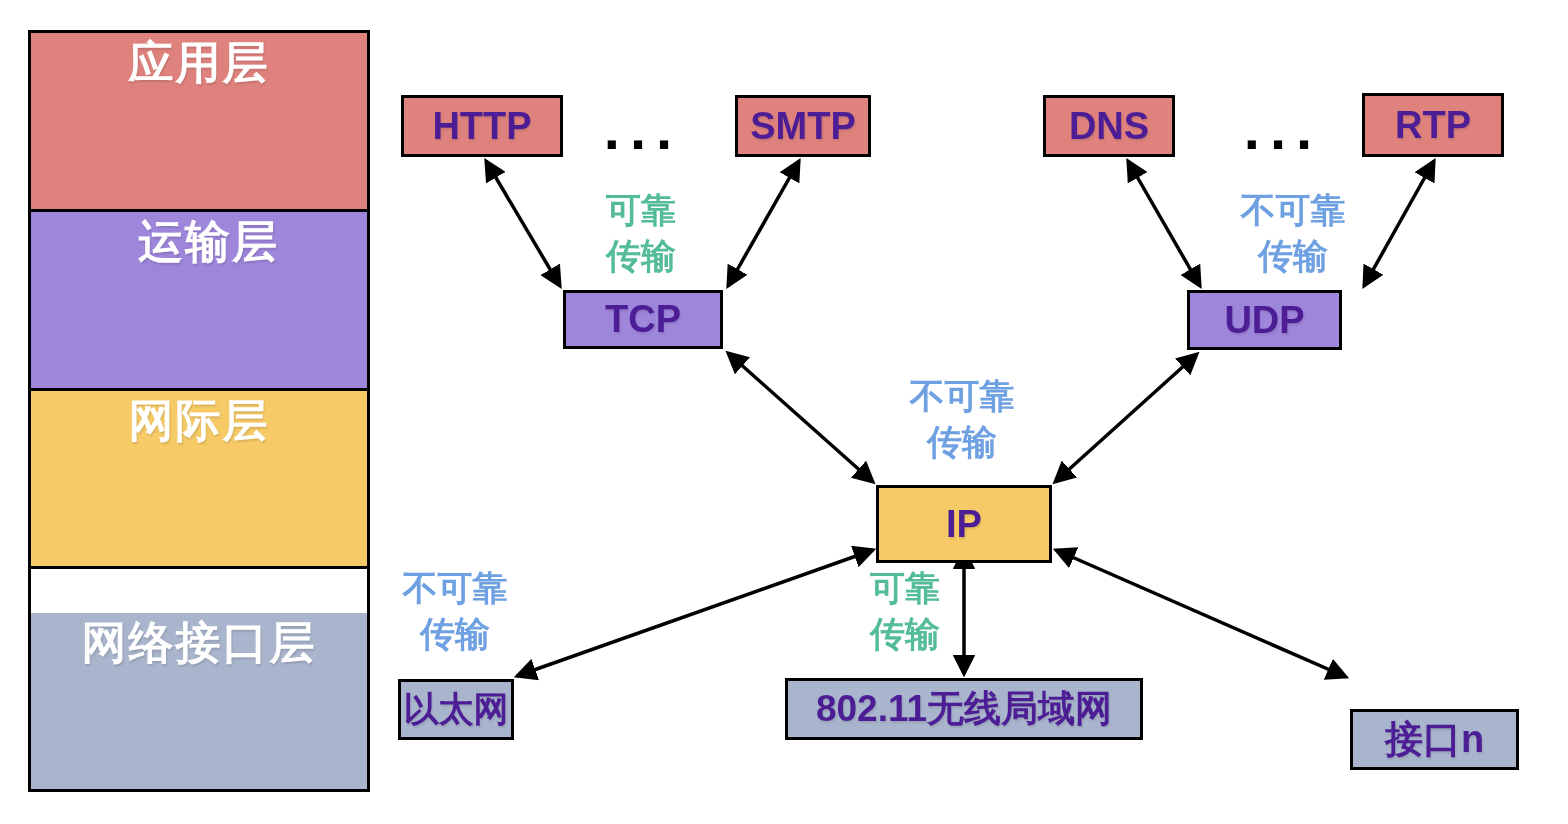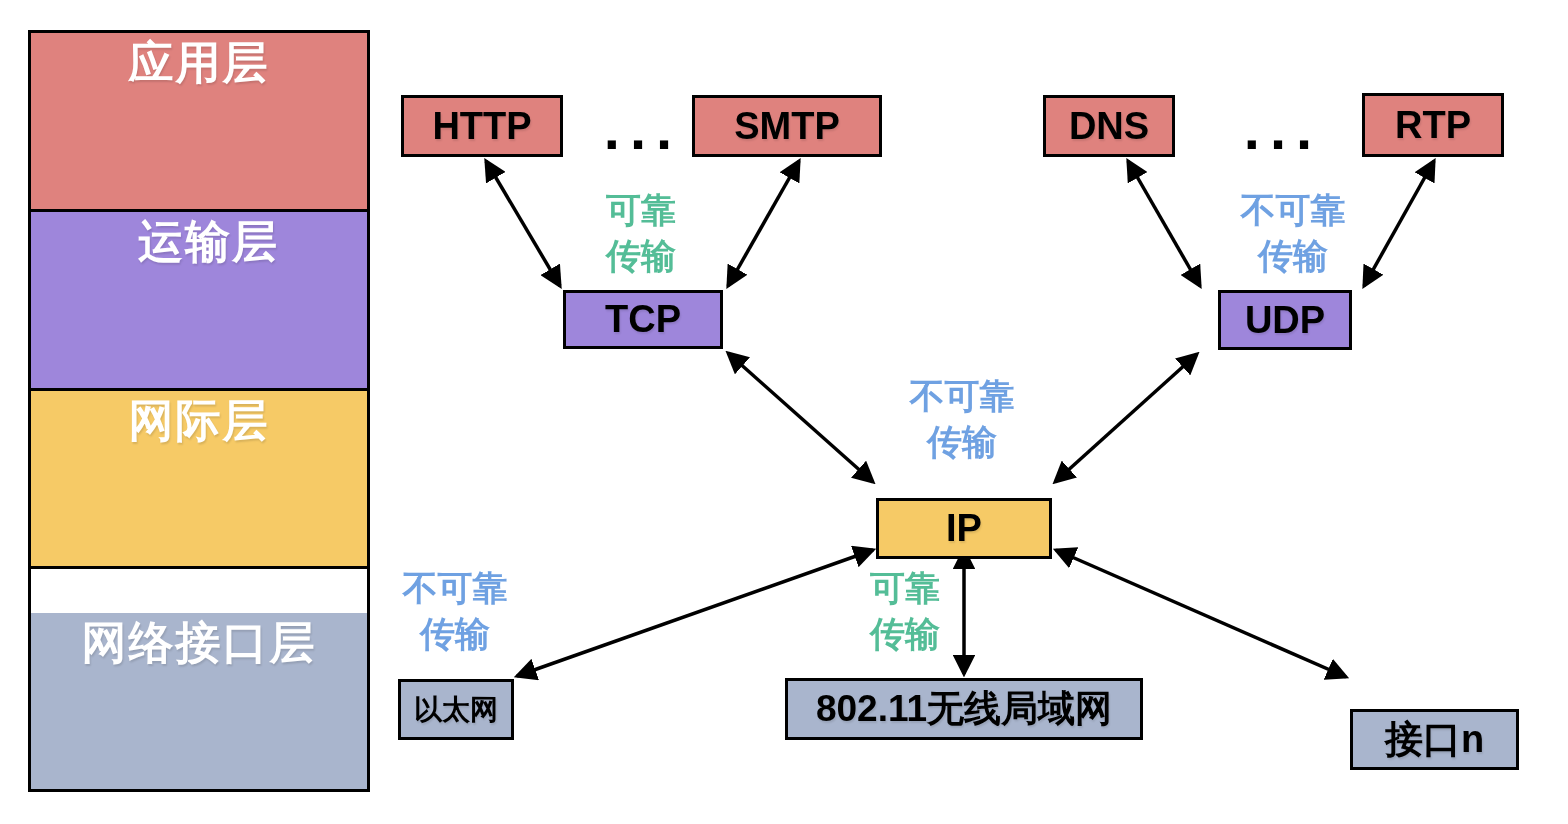--- a/index.html
+++ b/index.html
@@ -58,35 +58,35 @@
   .pbox {
     position: absolute;
     border: 3px solid #000;
     box-sizing: border-box;
     display: flex;
     align-items: center;
     justify-content: center;
     z-index: 2;
   }
   .pbox .pbox-label {
-    color: #000000;
+    color: #4c1d95;
     font-weight: bold;
     font-size: 38px;
     text-shadow: 1px 2px 2px rgba(0,0,0,0.10);
     white-space: nowrap;
   }
   .b-http { left: 401px; top: 95px;  width: 162px; height: 62px; }
-  .b-smtp { left: 692px; top: 95px;  width: 190px; height: 62px; }
+  .b-smtp { left: 735px; top: 95px;  width: 136px; height: 62px; }
   .b-dns  { left: 1043px; top: 95px; width: 132px; height: 62px; }
   .b-rtp  { left: 1362px; top: 93px; width: 142px; height: 64px; }
   .b-tcp  { left: 563px; top: 290px; width: 160px; height: 59px; }
-  .b-udp  { left: 1218px; top: 290px; width: 134px; height: 60px; }
-  .b-ip   { left: 876px; top: 498px; width: 176px; height: 61px; }
+  .b-udp  { left: 1187px; top: 290px; width: 155px; height: 60px; }
+  .b-ip   { left: 876px; top: 485px; width: 176px; height: 78px; }
   .b-eth  { left: 398px; top: 679px;  width: 116px; height: 61px; }
-  .b-eth .pbox-label { font-size: 28px; }
+  .b-eth .pbox-label { font-size: 35px; }
   .b-wlan { left: 785px; top: 678px;  width: 358px; height: 62px; }
   .b-wlan .pbox-label { font-size: 37px; }
   .b-ifn  { left: 1350px; top: 681px; width: 169px; height: 61px; margin-top: 28px; }
 
   
   .ann {
     position: absolute;
     width: 220px;
     text-align: center;
     font-weight: bold;

